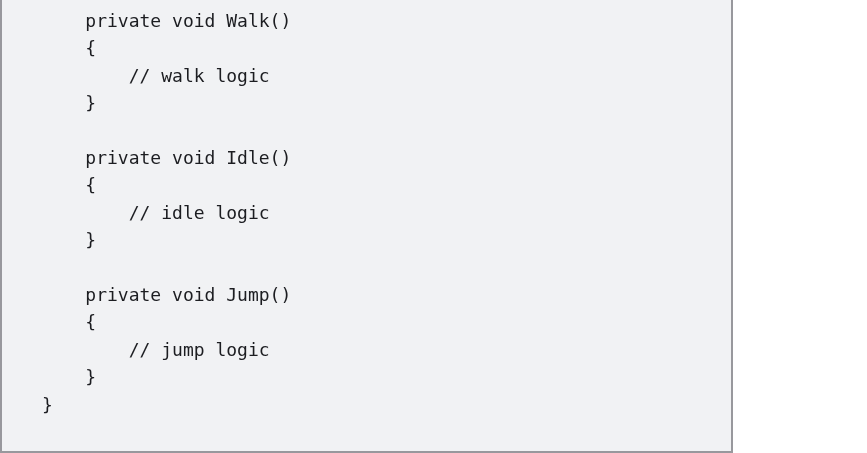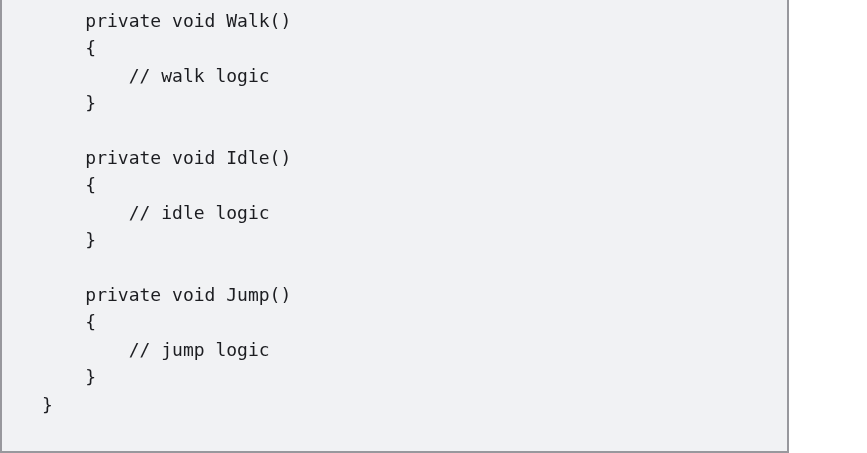--- a/index.html
+++ b/index.html
@@ -7,21 +7,21 @@
     padding: 0;
   }
   body {
     width: 867px;
     height: 453px;
     background: #ffffff;
     overflow: hidden;
   }
   .code-block {
     box-sizing: border-box;
-    width: 789px;
+    width: 733px;
     height: 453px;
     background: var(--background, #f1f2f4);
     border-left: 2px solid var(--border, #98989d);
     border-right: 2px solid var(--border, #98989d);
     border-bottom: 2px solid var(--border, #98989d);
     border-top: none;
   }
   .code-block pre {
     margin: 0;
     padding: 7px 8px 0 40px;

